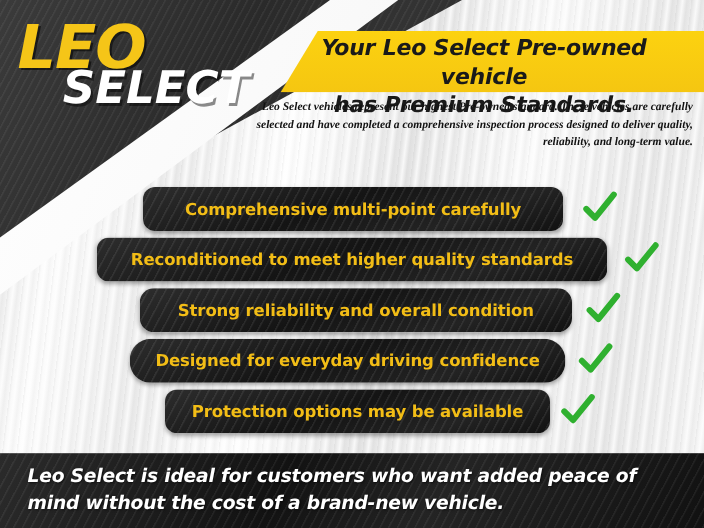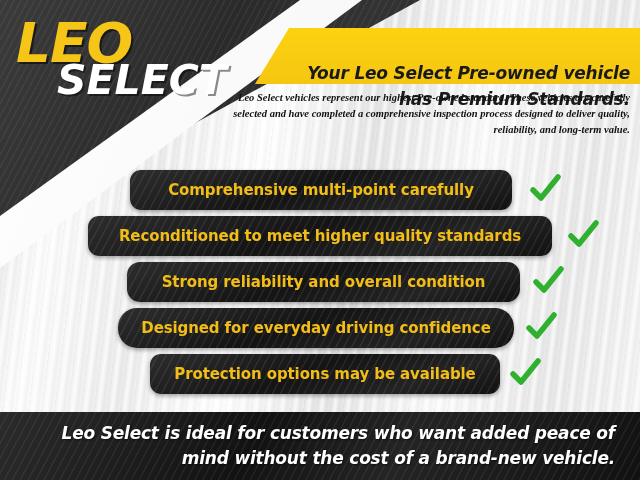--- a/index.html
+++ b/index.html
@@ -118,29 +118,28 @@
     background: linear-gradient(180deg,#fcd210 0%, #f5c611 100%);
     clip-path: polygon(34px 0, 385px 0, 385px 56px, 0 56px);
     z-index: 5;
   }
   .banner-text {
     position: absolute;
     left: 250px;
     top: 30px;
     width: 380px;
     z-index: 6;
-    text-align: right;
-    font-family: "DejaVu Sans", sans-serif;
-    font-weight: bold;
-    font-style: italic;
-    font-size: 17px;
+    text-align: center;
+    font-family: "DejaVu Sans", sans-serif;
+    font-weight: bold;
+    font-style: italic;
+    font-size: 20px;
     line-height: 26px;
     color: #1a1a1a;
     letter-spacing: -0.2px;
-    margin-top: 30px;
   }
 
   
   .intro {
     position: absolute;
     left: 218px;
     top: 90px;
     width: 412px;
     z-index: 6;
     text-align: right;
@@ -218,21 +217,21 @@
         rgba(255,255,255,0.0) 2px,
         rgba(255,255,255,0.0) 7px),
       linear-gradient(118deg, #2b2b2b 0%, #121212 40%, #242424 62%, #111111 100%);
     z-index: 7;
     display: flex;
     align-items: center;
     justify-content: center;
   }
   .footer-text {
     width: 590px;
-    text-align: right;
+    text-align: left;
     font-family: "DejaVu Sans", sans-serif;
     font-weight: bold;
     font-style: italic;
     font-size: 17px;
     line-height: 25px;
     color: #ffffff;
     letter-spacing: -0.2px;
     text-shadow: 1px 1px 2px rgba(0,0,0,0.6);
   }
 </style>

